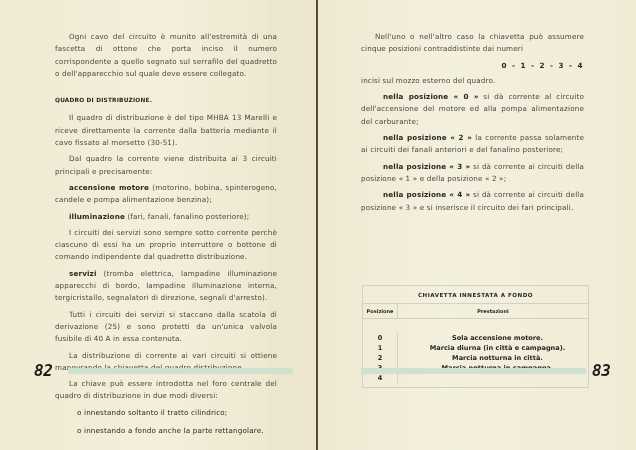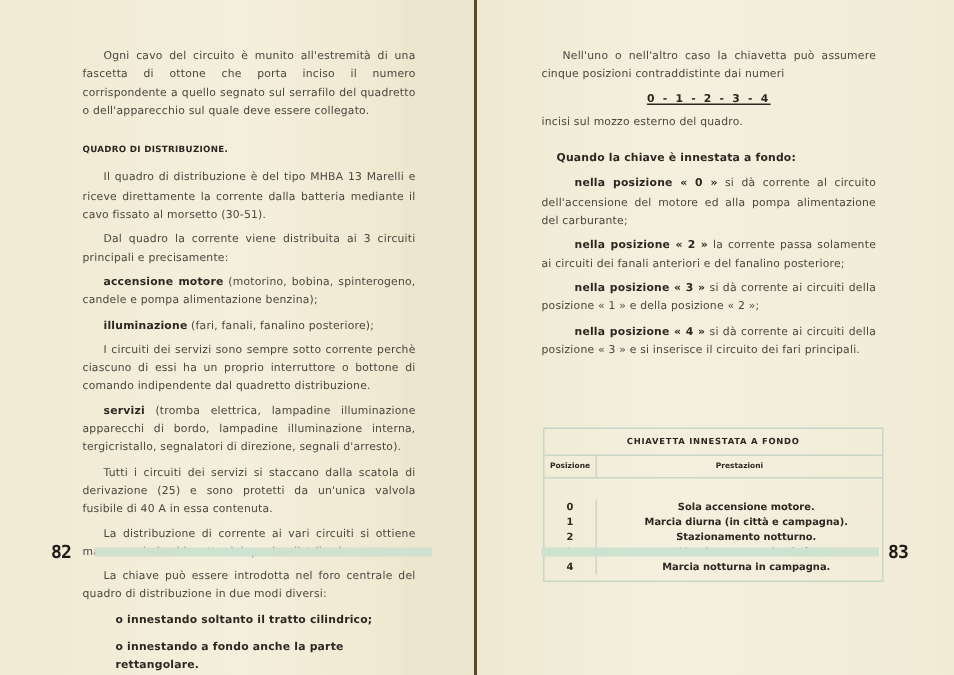--- a/index.html
+++ b/index.html
@@ -10,26 +10,26 @@
   .page.right { left:318px; width:318px; background:linear-gradient(to right,#efe9d2 0%,#f4f0de 40%,#f1ebd6 100%); }
   .gutter { position:absolute; left:316px; top:0; width:2px; height:450px; background:#5a4a2a; }
   .col { position:absolute; font-size:7.2px; line-height:12.3px; letter-spacing:0.15px; color:#4a463e; }
   .left .col { left:55px; width:222px; top:31px; }
   .right .col { left:43px; width:223px; top:31px; }
   p { margin:0 0 4px 0; text-align:justify; }
   .ind { text-indent:14px; }
   .ind2 { text-indent:22px; }
   .b { font-weight:bold; color:#2b2822; }
   .sec { font-size:5.8px; font-weight:bold; letter-spacing:0.2px; margin:14px 0 6px 0; color:#2b2822; }
-  .nums { text-align:center; font-weight:bold; letter-spacing:1.5px; margin:3px 0 3px 0; color:#2b2822;text-decoration:underline; }
-  .list { margin-left:22px; font-weight:bold; color:#2b2822; margin-bottom:6px; }
+  .nums { text-align:right; font-weight:bold; letter-spacing:1.5px; margin:3px 0 3px 0; color:#2b2822; }
+  .list { margin-left:22px; font-weight:normal; color:#2b2822; margin-bottom:6px; }
   .foot { position:absolute; top:361px; display:flex; align-items:center; }
   .left .foot { left:34px; }
   .right .foot { left:43px; }
-  .pnum { font-family:"DejaVu Sans Mono", monospace; font-weight:bold; font-size:12px; color:#1e1c18; letter-spacing:-0.5px; }
+  .pnum { font-family:"DejaVu Sans Mono", monospace; font-weight:bold; font-size:16px; color:#1e1c18; letter-spacing:-0.5px;font-style:italic; }
   .bar { height:6px; background:#cfe1cf; }
   .left .bar { width:225px; margin-left:16px; }
   .right .bar { width:225px; margin-right:6px; }
   .tbl { position:absolute; left:44px; top:285px; width:225px; border:1px solid #c7d6c6; font-size:6.2px; color:#2b2822; }
   .tbl .title { text-align:center; font-weight:bold; font-size:5.6px; letter-spacing:0.5px; padding:6px 0 5px 0; border-bottom:1px solid #c7d6c6; }
   .tbl .hdr { display:flex; border-bottom:1px solid #c7d6c6; font-size:5px; font-weight:bold; }
   .tbl .hdr div { padding:4px 0 4px 0; }
   .c1 { width:34px; border-right:1px solid #c7d6c6; text-align:center; }
   .c2 { flex:1; text-align:center; }
   .tbody { display:flex; padding:14px 0 4px 0; }
@@ -64,21 +64,20 @@
     </div>
   </div>
 
   <div class="gutter"></div>
 
   <div class="page right">
     <div class="col">
       <p class="ind">Nell'uno o nell'altro caso la chiavetta può assumere cinque posizioni contraddistinte dai numeri</p>
       <div class="nums">0 - 1 - 2 - 3 - 4</div>
       <p>incisi sul mozzo esterno del quadro.</p>
-      <p class="b" style="margin:12px 0 5px 10px;">Quando la chiave è innestata a fondo:</p>
       <p class="ind2"><span class="b">nella posizione « 0 »</span><span> si dà corrente al circuito dell'accensione del motore ed alla pompa alimentazione del carburante;</span></p>
       <p class="ind2"><span class="b">nella posizione « 2 »</span><span> la corrente passa solamente ai circuiti dei fanali anteriori e del fanalino posteriore;</span></p>
       <p class="ind2"><span class="b">nella posizione « 3 »</span><span> si dà corrente ai circuiti della posizione « 1 » e della posizione « 2 »;</span></p>
       <p class="ind2"><span class="b">nella posizione « 4 »</span><span> si dà corrente ai circuiti della posizione « 3 » e si inserisce il circuito dei fari principali.</span></p>
     </div>
 
     <div class="tbl">
       <div class="title">CHIAVETTA INNESTATA A FONDO</div>
       <div class="hdr">
         <div class="c1">Posizione</div>
@@ -88,21 +87,20 @@
         <div class="c1">
           <div class="tr">0</div>
           <div class="tr">1</div>
           <div class="tr">2</div>
           <div class="tr">3</div>
           <div class="tr">4</div>
         </div>
         <div class="c2">
           <div class="tr">Sola accensione motore.</div>
           <div class="tr">Marcia diurna (in città e campagna).</div>
-          <div class="tr">Stazionamento notturno.</div>
           <div class="tr">Marcia notturna in città.</div>
           <div class="tr">Marcia notturna in campagna.</div>
         </div>
       </div>
     </div>
 
     <div class="foot">
       <div class="bar"></div>
       <span class="pnum">83</span>
     </div>

